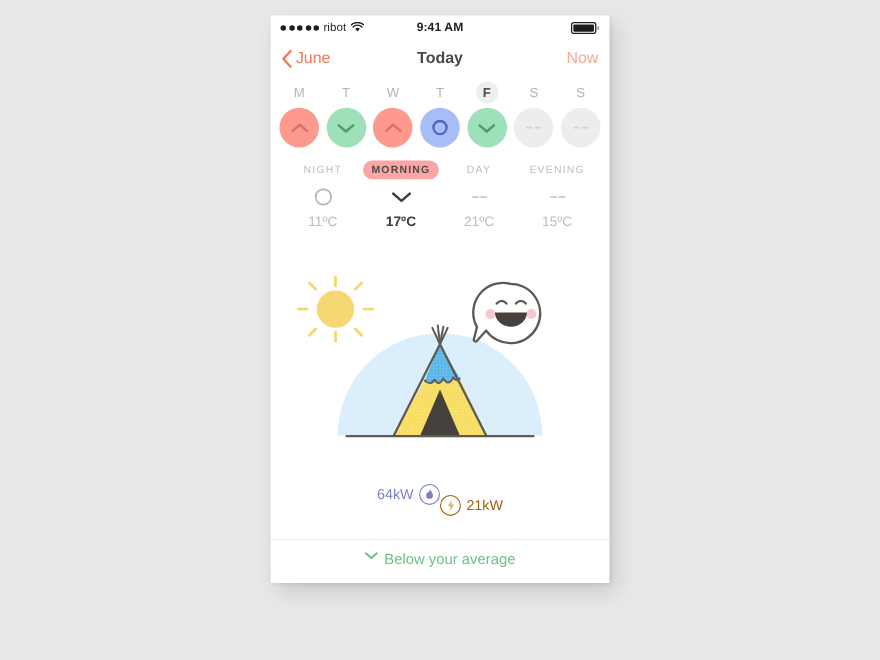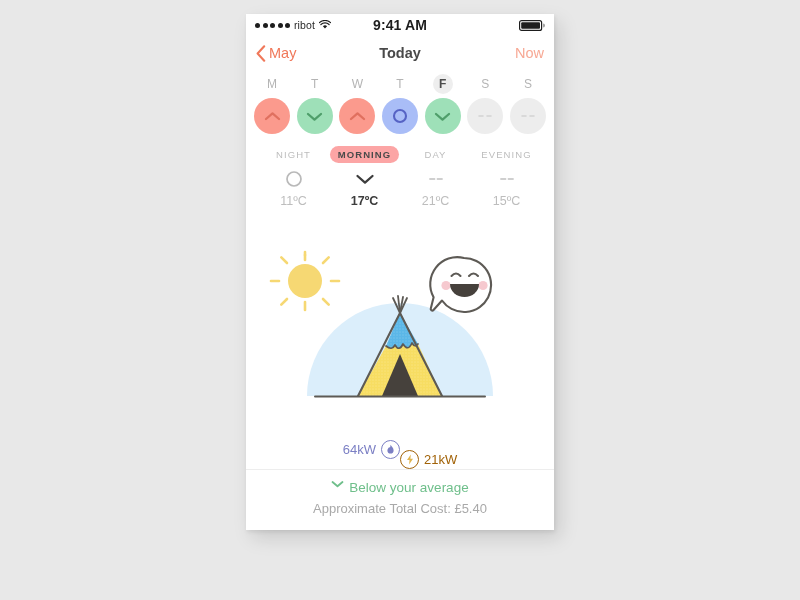--- a/index.html
+++ b/index.html
@@ -59,21 +59,21 @@
   }
   .carrier {
     font-size: 10.5px;
     letter-spacing: 0.1px;
     color: #2a2a2a;
   }
   .sb-time {
     position: absolute;
     left: 0; right: 0;
     text-align: center;
-    font-size: 14px;
+    font-size: 11px;
     font-weight: bold;
     color: #1d1d1d;
     letter-spacing: 0.1px;
   }
   .sb-right {
     margin-left: auto;
     display: flex;
     align-items: center;
     z-index: 2;
   }
@@ -290,21 +290,21 @@
     </div>
   </div>
 
   <div id="navbar">
     <div class="nav-back">
       <span>
         <svg width="10" height="17" viewBox="0 0 10 17">
           <path d="M8.2 1.3 L1.6 8.5 L8.2 15.7" stroke="#f0785a" stroke-width="2.1" fill="none" stroke-linecap="round" stroke-linejoin="round"></path>
         </svg>
       </span>
-      <span>May</span>
+      <span>June</span>
     </div>
     <div class="nav-title">Today</div>
     <div class="nav-now">Now</div>
   </div>
 
   <div id="weekstrip">
     <div class="dow-row">
       <div class="dow">M</div>
       <div class="dow">T</div>
       <div class="dow">W</div>
@@ -503,16 +503,15 @@
 
   <div id="footer">
     <div class="avg-line">
       <span>
         <svg width="13" height="8" viewBox="0 0 13 8">
           <path d="M1.5 2 L6.5 6.3 L11.5 2" stroke="#6fbf8b" stroke-width="1.8" fill="none" stroke-linecap="round" stroke-linejoin="round"></path>
         </svg>
       </span>
       <span>Below your average</span>
     </div>
-    <div class="cost-line">Approximate Total Cost: £5.40</div>
   </div>
 
 </div>
 
 </body></html>

